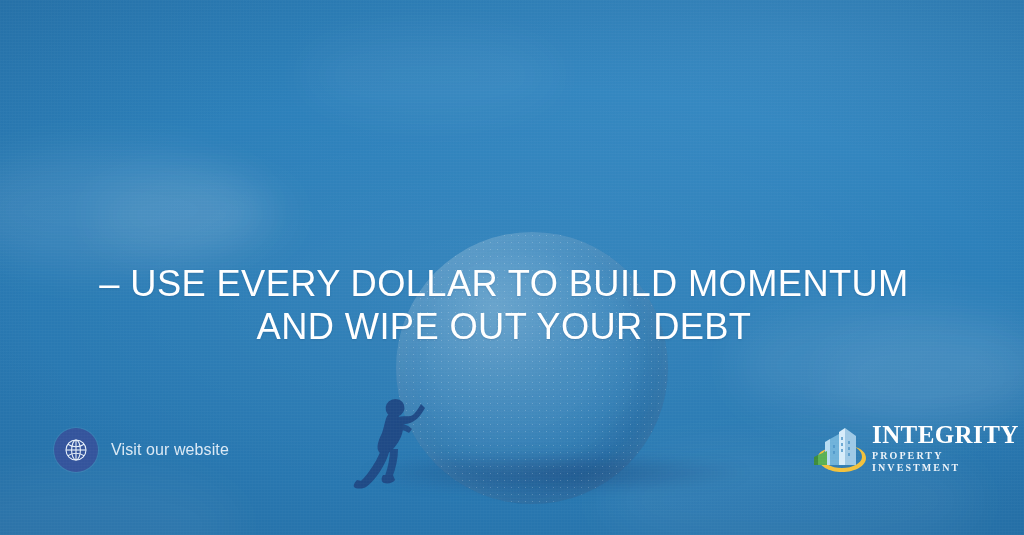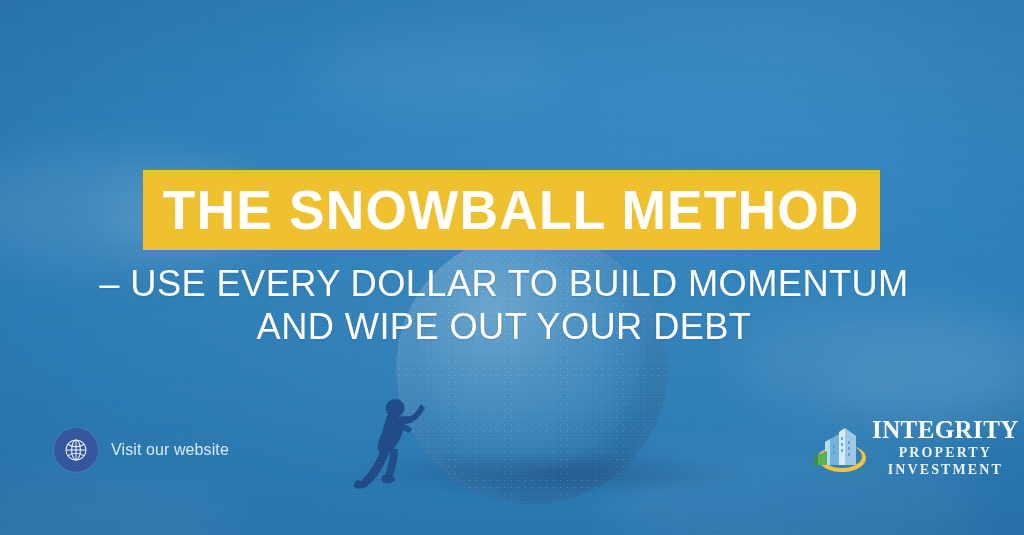--- a/index.html
+++ b/index.html
@@ -208,26 +208,25 @@
     color: #ffffff;
     font-family: "Liberation Serif", serif;
     font-size: 25px;
     font-weight: bold;
     line-height: 1;
     letter-spacing: 0.4px;
   }
   .logo-tagline {
     color: #eef4fa;
     font-family: "Liberation Serif", serif;
-    font-size: 14px;
+    font-size: 10px;
     font-weight: bold;
     line-height: 1.2;
     letter-spacing: 2.1px;
     padding-top: 3px;
-    text-align: center;
   }
 </style>
 </head>
 <body>
 
 <div id="banner-canvas">
 
   <div class="sky"></div>
   <div class="cloud cloud-e"></div>
   <div class="cloud cloud-a"></div>
@@ -258,23 +257,20 @@
 
         <path d="M38 55 C38 64 36 73 33 82 L40 84 C44 74 46 64 46 55 Z" opacity="0.95"></path>
 
         <path d="M5 86 C3 88 1 91 2 93 C4 95 10 95 14 93 L15 88 Z"></path>
 
         <path d="M31 81 C29 84 29 88 32 89 C36 90 41 89 43 86 L41 81 Z"></path>
       </g>
     </svg>
   </div>
 
-  <div class="title-banner">
-    <div class="title-text">THE SNOWBALL METHOD</div>
-  </div>
 
   <div class="subtitle">
     <span class="line">– USE EVERY DOLLAR TO BUILD MOMENTUM</span>
     <span class="line">AND WIPE OUT YOUR DEBT</span>
   </div>
 
   <div class="website-block">
     <div class="globe-badge">
       <svg width="26" height="26" viewBox="0 0 26 26" xmlns="http://www.w3.org/2000/svg" fill="none" stroke="#e7f0fa" stroke-width="1.1">
         <circle cx="13" cy="13" r="10"></circle>

